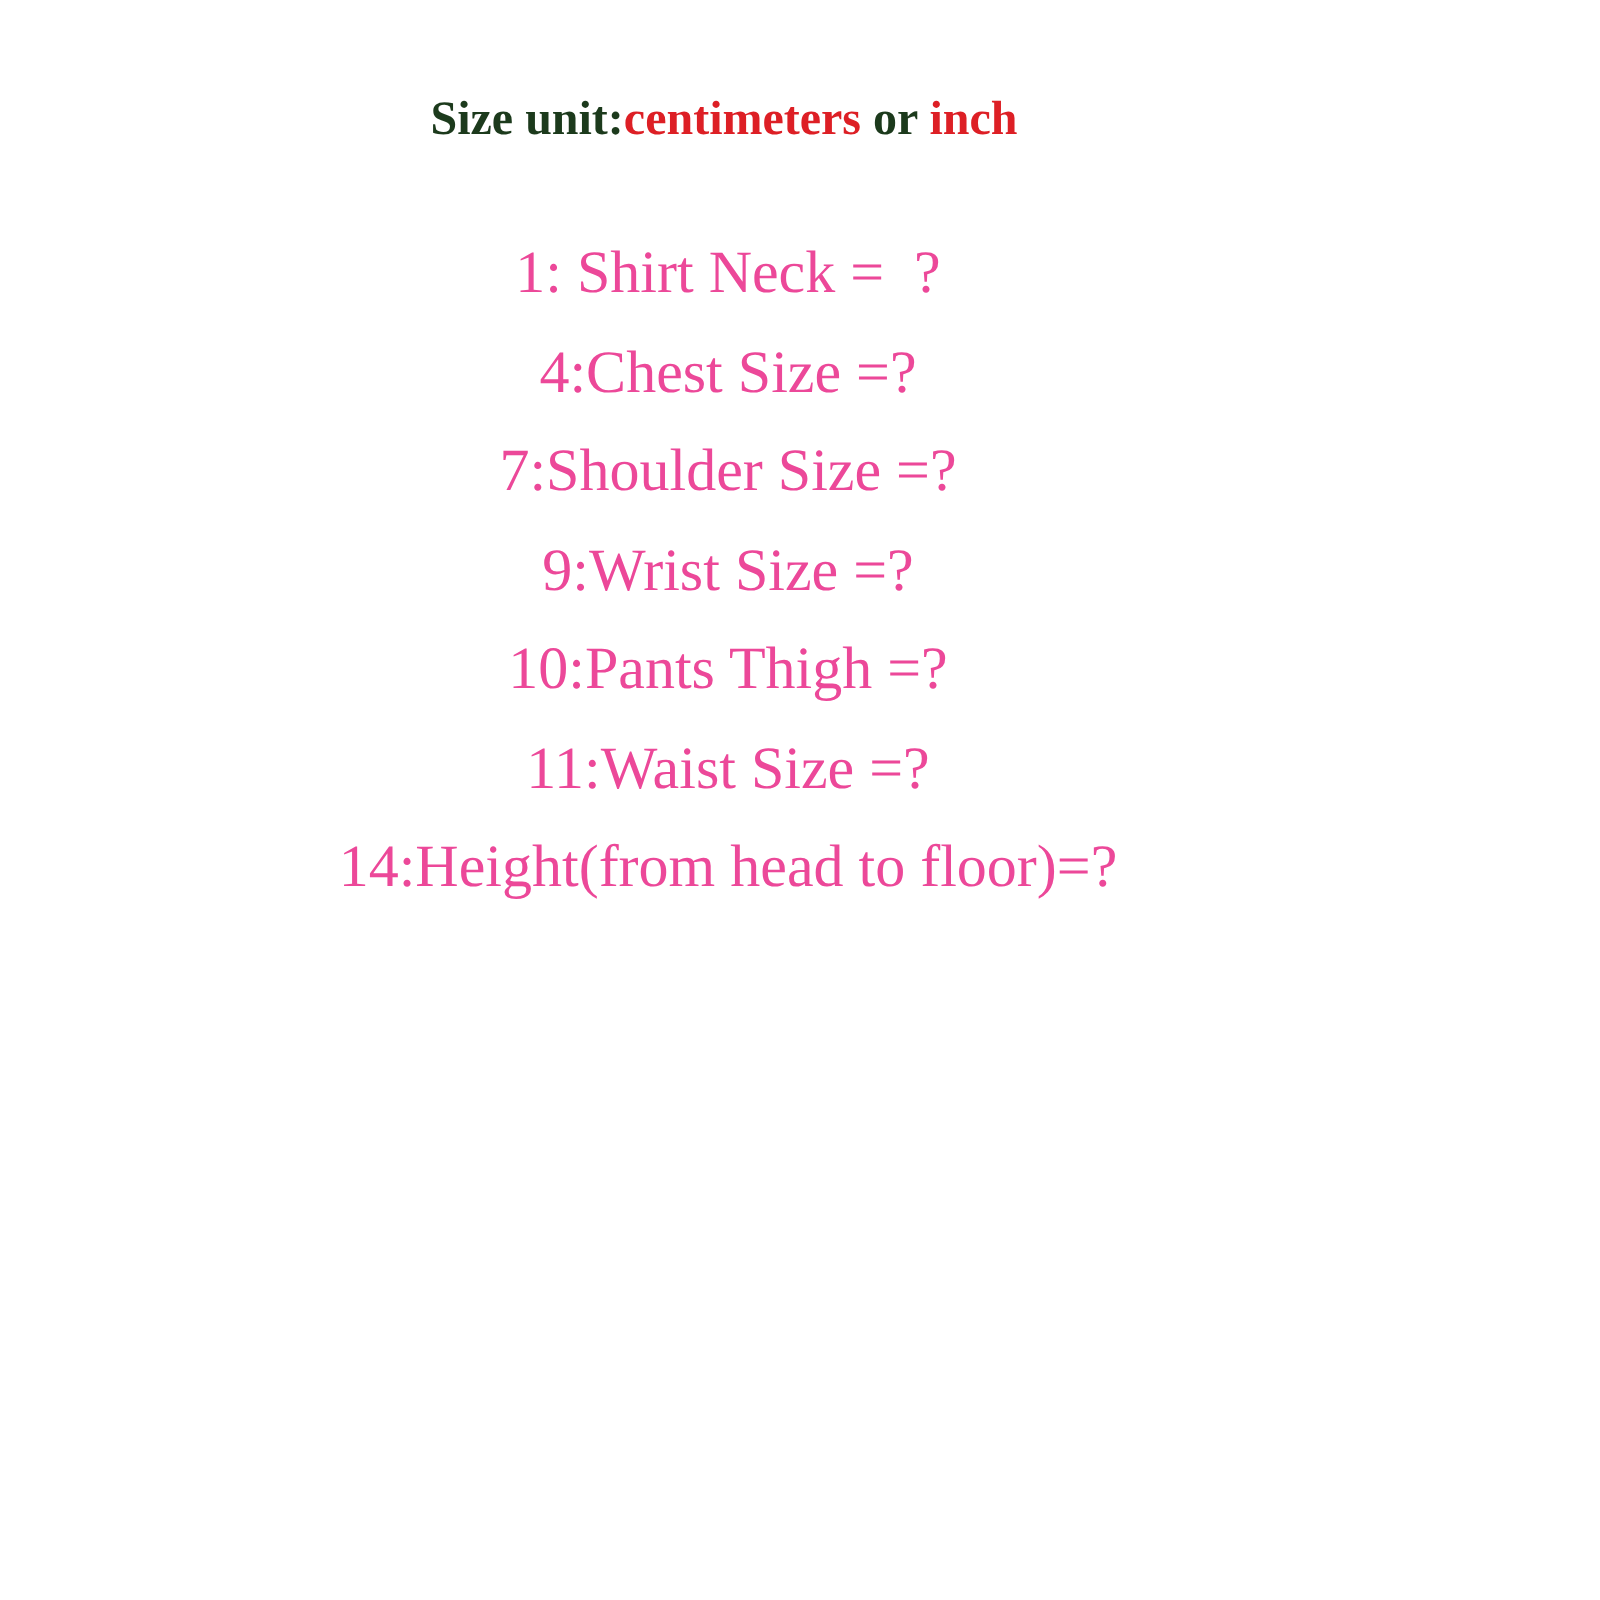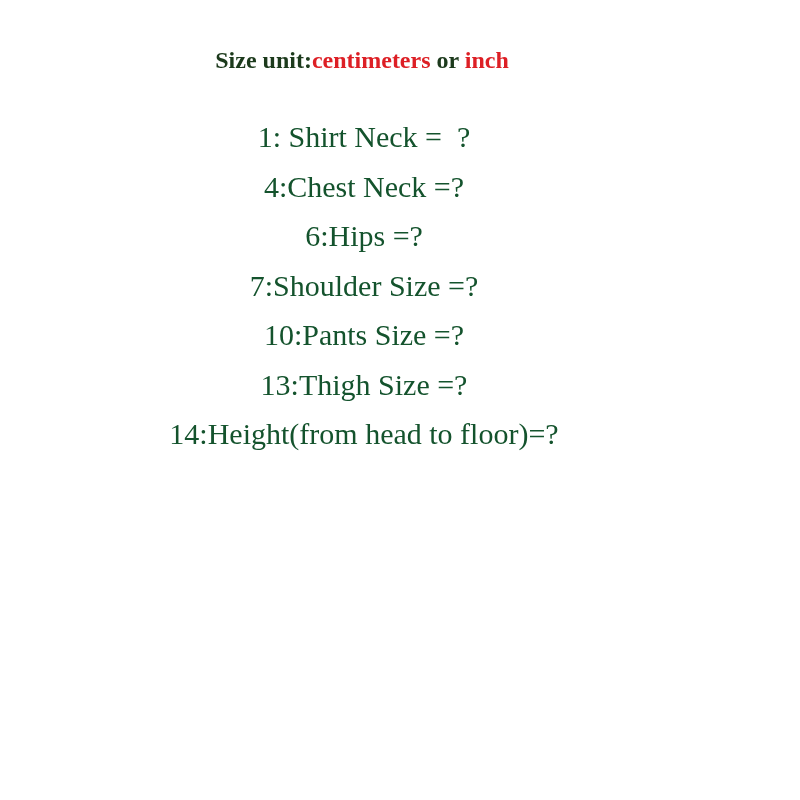--- a/index.html
+++ b/index.html
@@ -35,38 +35,38 @@
   .title .unit-cm,
   .title .unit-inch {
     color: #dd1f25;
   }
   .measure-list {
     margin-top: 4px;
   }
   .measure-line {
     font-size: 30px;
     line-height: 49.5px;
-    color: #14532d;
+    color: #ec4899;
     white-space: pre;
     margin-left: 28px;
   }
 </style>
 </head>
 <body>
 
 <div class="sheet">
 
   <div class="title">
     <span class="unit-label">Size unit:</span><span class="unit-cm">centimeters</span><span class="or-text"> or </span><span class="unit-inch">inch</span>
   </div>
 
   <div class="measure-list">
     <div class="measure-line">1: Shirt Neck =  ?</div>
-    <div class="measure-line">4:Chest Neck =?</div>
-    <div class="measure-line">6:Hips =?</div>
+    <div class="measure-line">4:Chest Size =?</div>
     <div class="measure-line">7:Shoulder Size =?</div>
-    <div class="measure-line">10:Pants Size =?</div>
-    <div class="measure-line">13:Thigh Size =?</div>
+    <div class="measure-line">9:Wrist Size =?</div>
+    <div class="measure-line">10:Pants Thigh =?</div>
+    <div class="measure-line">11:Waist Size =?</div>
     <div class="measure-line">14:Height(from head to floor)=?</div>
 
   </div>
 
 </div>
 
 </body></html>

